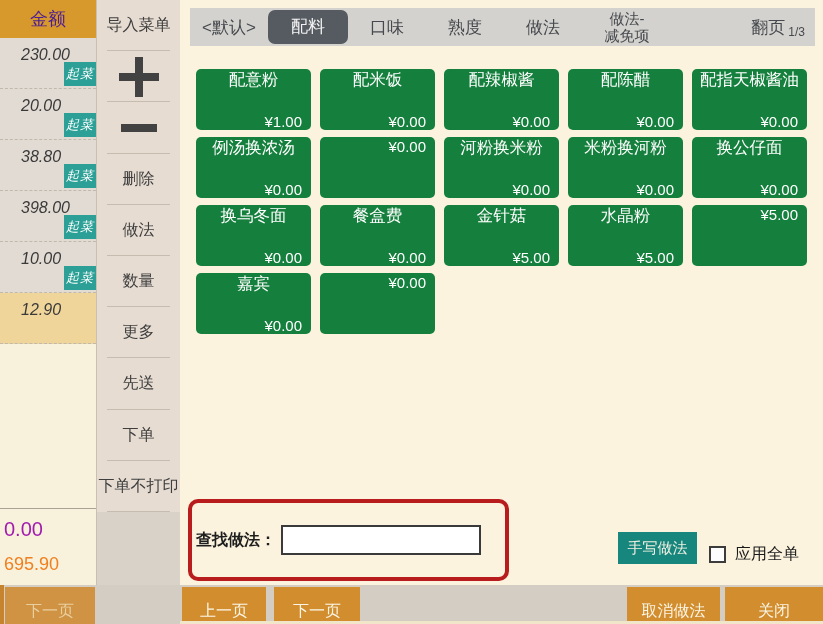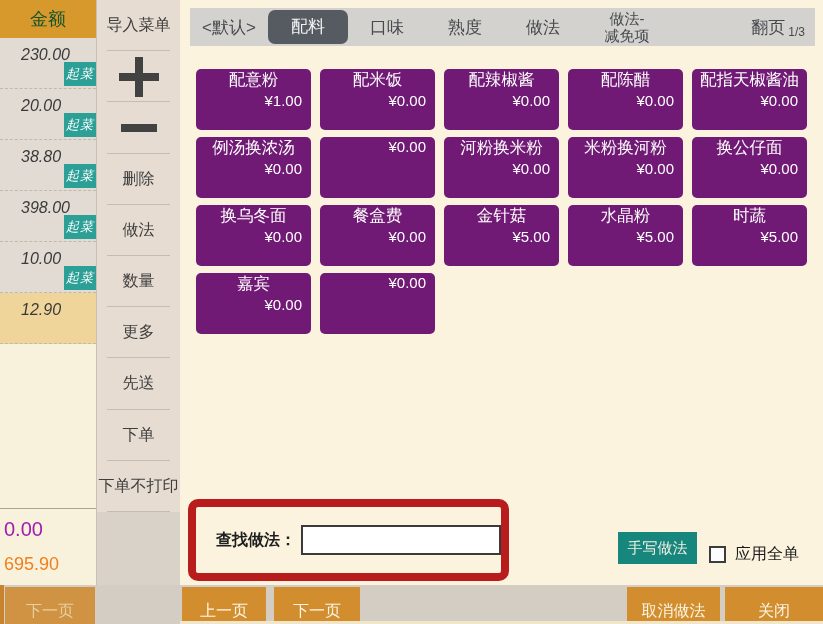--- a/index.html
+++ b/index.html
@@ -1,21 +1,21 @@
 <!DOCTYPE html>
 <html><head>
 <meta charset="utf-8">
 <style>
   * { margin:0; padding:0; box-sizing:border-box; }
   body { font-family:"Liberation Sans", sans-serif; }
   .app { position:relative; width:823px; height:624px; overflow:hidden; background:#FBF3DE; }
 
   
   .order-panel { position:absolute; left:0; top:0; width:96px; height:585px; background:#F8F1DB; }
-  .order-header { height:38px; background:#D7992B; color:#14532d; font-size:18px;
+  .order-header { height:38px; background:#D7992B; color:#4c1d95; font-size:18px;
                   display:flex; align-items:center; justify-content:center; }
   .order-rows { background:#E2DBD3; }
   .order-row { position:relative; height:51px; border-bottom:1px dashed #C2B9AD;font-style:italic; }
   .order-row.selected { background:#F0D59B; }
   .amount { padding:8px 0 0 21px; font-size:16px; color:#3A3A3A; }
   .badge { position:absolute; right:0; bottom:2px; background:#2CA096; color:#FFFFFF;
            font-size:13px; padding:3px 2px; letter-spacing:1px; }
   .summary-line { position:absolute; left:0; top:508px; width:96px; border-top:1px solid #ABA295; }
   .subtotal { position:absolute; left:4px; top:518px; font-size:20px; color:#a21caf; }
   .total { position:absolute; left:4px; top:554px; font-size:18px; color:#F07F1D; }
@@ -42,28 +42,28 @@
   .tab.selected { width:80px; height:34px; line-height:34px; background:#565B61; color:#F2F2F2;
                   border-radius:7px; }
   .tab.two-line { width:90px; font-size:15px; line-height:1.15; }
   .tab.two-line span { display:block; text-align:center; }
   .pager { margin-left:auto; padding-right:10px; display:flex; align-items:baseline; cursor:pointer; }
   .pager-label { font-size:17px; }
   .page-indicator { font-size:12px; margin-left:3px; position:relative; top:3px; }
 
   .grid { position:absolute; left:16px; top:69px; display:grid;
           grid-template-columns:repeat(5,115px); grid-auto-rows:61px; column-gap:9px; row-gap:7px; }
-  .method-btn { background:#701a75; border-radius:5px; color:#FFFFFF; cursor:pointer;
-                display:flex; flex-direction:column; justify-content:flex-start; overflow:hidden; }
+  .method-btn { background:#15803d; border-radius:5px; color:#FFFFFF; cursor:pointer;
+                display:flex; flex-direction:column; justify-content:space-between; overflow:hidden; }
   .m-name { text-align:center; font-size:16.5px; white-space:nowrap; }
   .m-price { text-align:right; font-size:15px; padding-right:9px; margin-top:1px; }
 
   .search-box { position:absolute; left:8px; top:499px; width:321px; height:82px;
-                border:8px solid #b91c1c; border-radius:10px;
-                display:flex; align-items:center; padding-left:20px; }
+                border:4px solid #b91c1c; border-radius:10px;
+                display:flex; align-items:center; padding-left:4px; }
   .search-label { font-size:16px; font-weight:700; color:#1E1E1E; }
   .search-input { width:200px; height:30px; margin-left:5px; border:2px solid #3A3A3A;
                   background:#FFFFFF; font-size:16px; padding:0 4px; outline:none; }
 
   .handwrite-btn { position:absolute; left:438px; top:532px; width:79px; height:32px;
                    background:#17877D; color:#F2EFE3; font-size:15px; border:none; cursor:pointer; }
   .apply-all { position:absolute; left:529px; top:544px; display:flex; align-items:center; cursor:pointer; }
   .checkbox { width:17px; height:17px; border:2px solid #3C3C3C; background:#FDFDFD; }
   .apply-label { margin-left:9px; font-size:16px; color:#1A1A1A; }
 
@@ -220,21 +220,20 @@
         </div>
         <div class="method-btn">
           <div class="m-name">金针菇</div>
           <div class="m-price">¥5.00</div>
         </div>
         <div class="method-btn">
           <div class="m-name">水晶粉</div>
           <div class="m-price">¥5.00</div>
         </div>
         <div class="method-btn">
-          <div class="m-name">时蔬</div>
           <div class="m-price">¥5.00</div>
         </div>
         <div class="method-btn">
           <div class="m-name">嘉宾</div>
           <div class="m-price">¥0.00</div>
         </div>
         <div class="method-btn">
           <div class="m-price">¥0.00</div>
         </div>
       </div>

